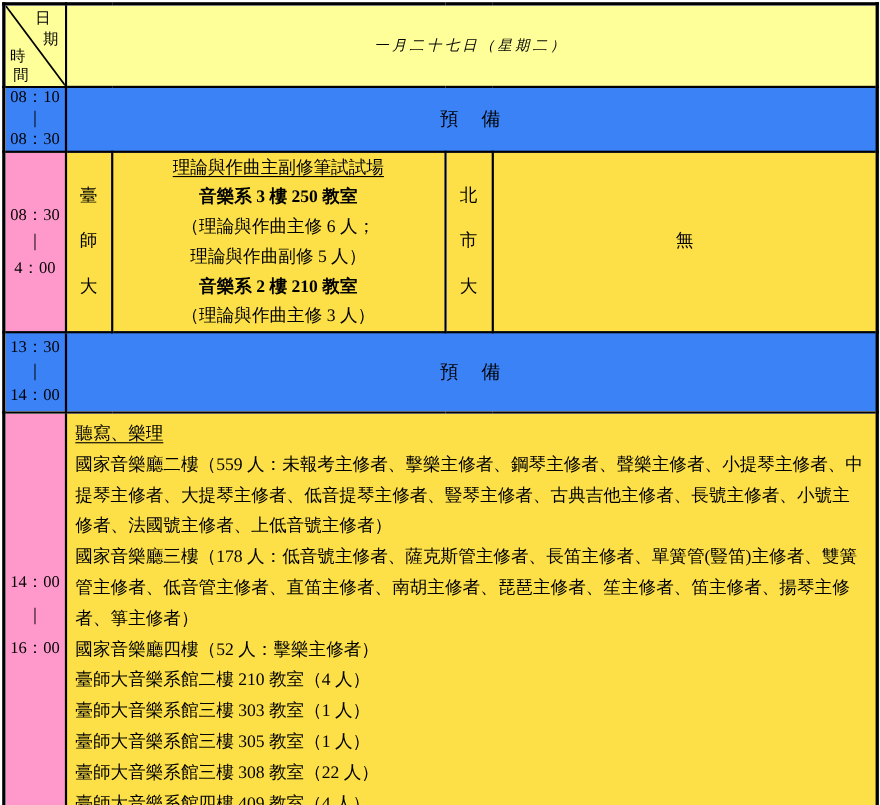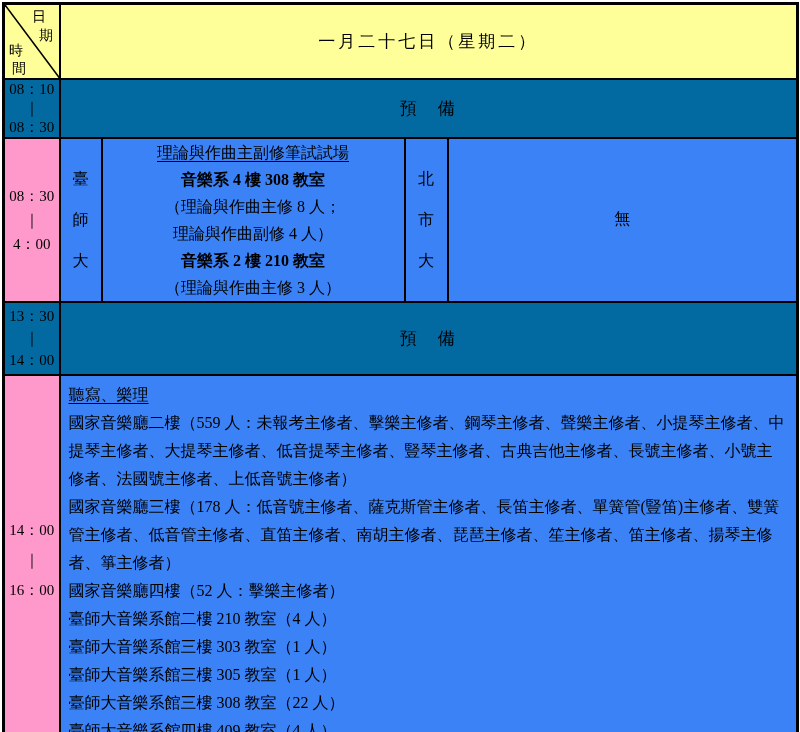--- a/index.html
+++ b/index.html
@@ -11,35 +11,35 @@
   table.sched{
     position:absolute;left:2px;top:2px;
     border-collapse:collapse;table-layout:fixed;
     width:794px;height:719px;
     border:3px solid #000;
   }
   td{border:2px solid #000;padding:0;vertical-align:middle;overflow:hidden;}
 
   
   .bg-yellow{background:#FFFF99;}
-  .bg-cyan{background:#0369a1;}
+  .bg-cyan{background:#3b82f6;}
   .bg-pink{background:#FF99CC;}
-  .bg-white{background:#3b82f6;}
+  .bg-white{background:#fde047;}
 
   
   .corner{position:relative;font-size:14px;}
   .corner svg{position:absolute;left:0;top:0;}
   .corner span{position:absolute;display:block;}
   .c-date1{left:27px;top:3px;}
   .c-date2{left:34px;top:22px;}
   .c-time1{left:4px;top:37px;}
   .c-time2{left:7px;top:55px;}
 
   
-  .date-cell{text-align:center;font-size:17px;letter-spacing:3px;}
+  .date-cell{text-align:center;font-size:13px;letter-spacing:3px;font-style:italic;}
 
   
   .time-cell{text-align:center;font-size:15px;}
   .time-cell div{white-space:nowrap;}
   .lh19 div{line-height:19px;}
   .lh24 div{line-height:24px;}
   .lh22 div{line-height:22px;}
   .lh30 div{line-height:30px;}
 
   
@@ -104,23 +104,23 @@
       <div>｜</div>
       <div>4：00</div>
     </td>
     <td class="bg-white school-cell">
       <div>臺</div>
       <div>師</div>
       <div>大</div>
     </td>
     <td class="bg-white venue-cell">
       <div class="u">理論與作曲主副修筆試試場</div>
-      <div class="b">音樂系 4 樓 308 教室</div>
-      <div>（理論與作曲主修 8 人；</div>
-      <div>理論與作曲副修 4 人）</div>
+      <div class="b">音樂系 3 樓 250 教室</div>
+      <div>（理論與作曲主修 6 人；</div>
+      <div>理論與作曲副修 5 人）</div>
       <div class="b">音樂系 2 樓 210 教室</div>
       <div>（理論與作曲主修 3 人）</div>
     </td>
     <td class="bg-white school-cell">
       <div>北</div>
       <div>市</div>
       <div>大</div>
     </td>
     <td class="bg-white none-cell">無</td>
   </tr>

